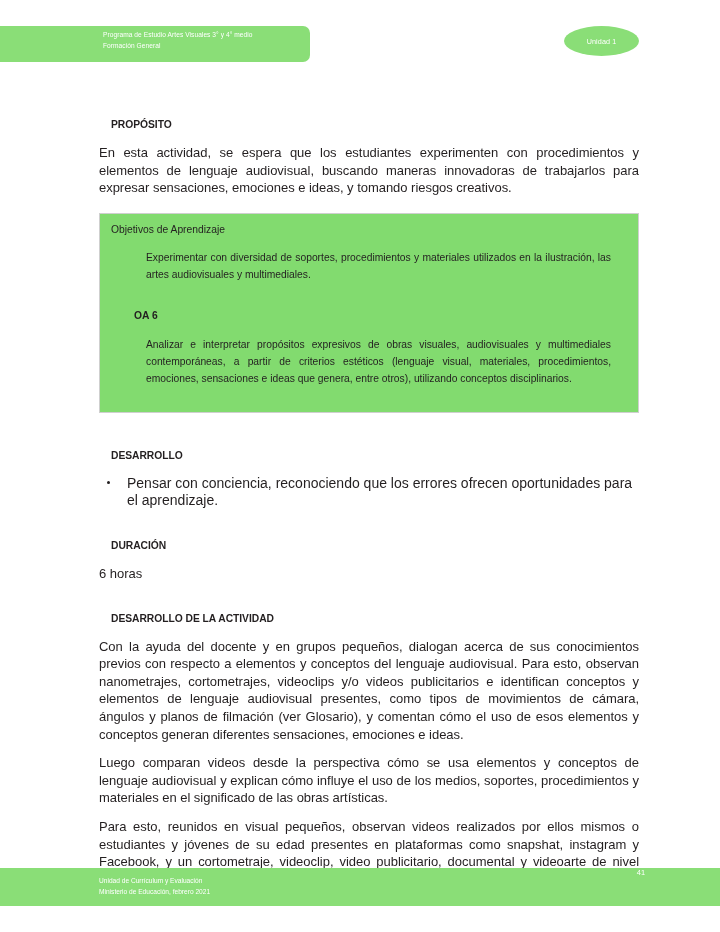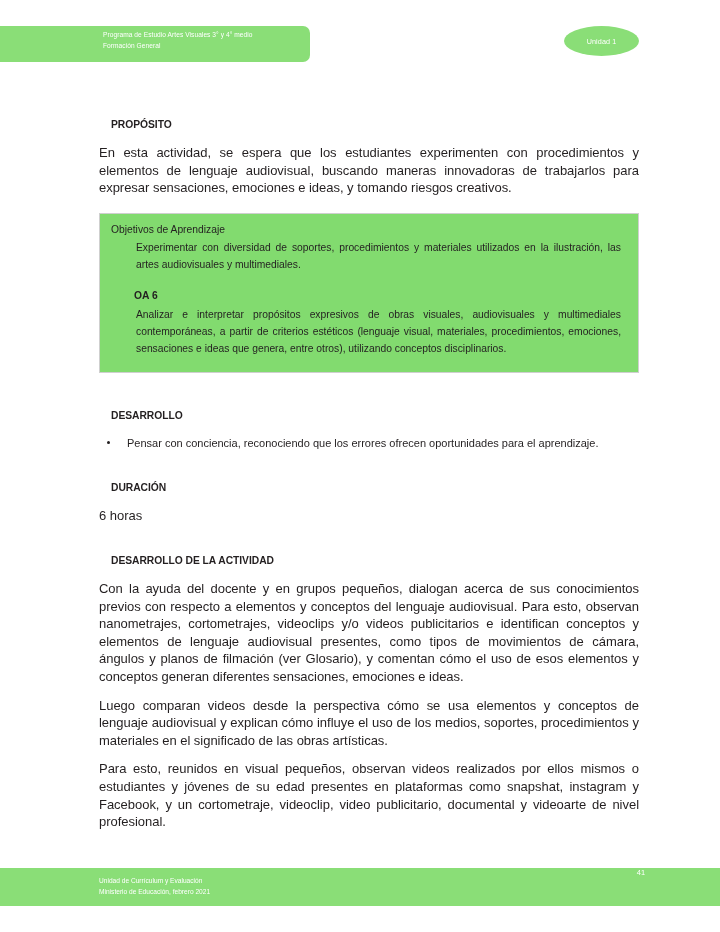--- a/index.html
+++ b/index.html
@@ -118,35 +118,35 @@
   .oa-code {
     font-size: 10.3px;
     font-weight: bold;
     line-height: 16px;
     margin: 0;
   }
   .oa-text {
     font-size: 10.3px;
     line-height: 17.4px;
     text-align: justify;
-    margin: 2px;
+    margin: 12px;
     padding-right: 4px;
   }
   .oa-spacer { height: 12px; }
 
   
   .bullet-list {
     margin: 0;
     padding: 0;
     list-style: none;
   }
   .bullet-item {
     position: relative;
     padding-left: 28px;
-    font-size: 11px;
+    font-size: 14px;
     line-height: 17.6px;
   }
   .bullet-dot {
     position: absolute;
     left: 8px;
     top: 6px;
     width: 3.4px;
     height: 3.4px;
     background: #231f20;
     border-radius: 50%;

